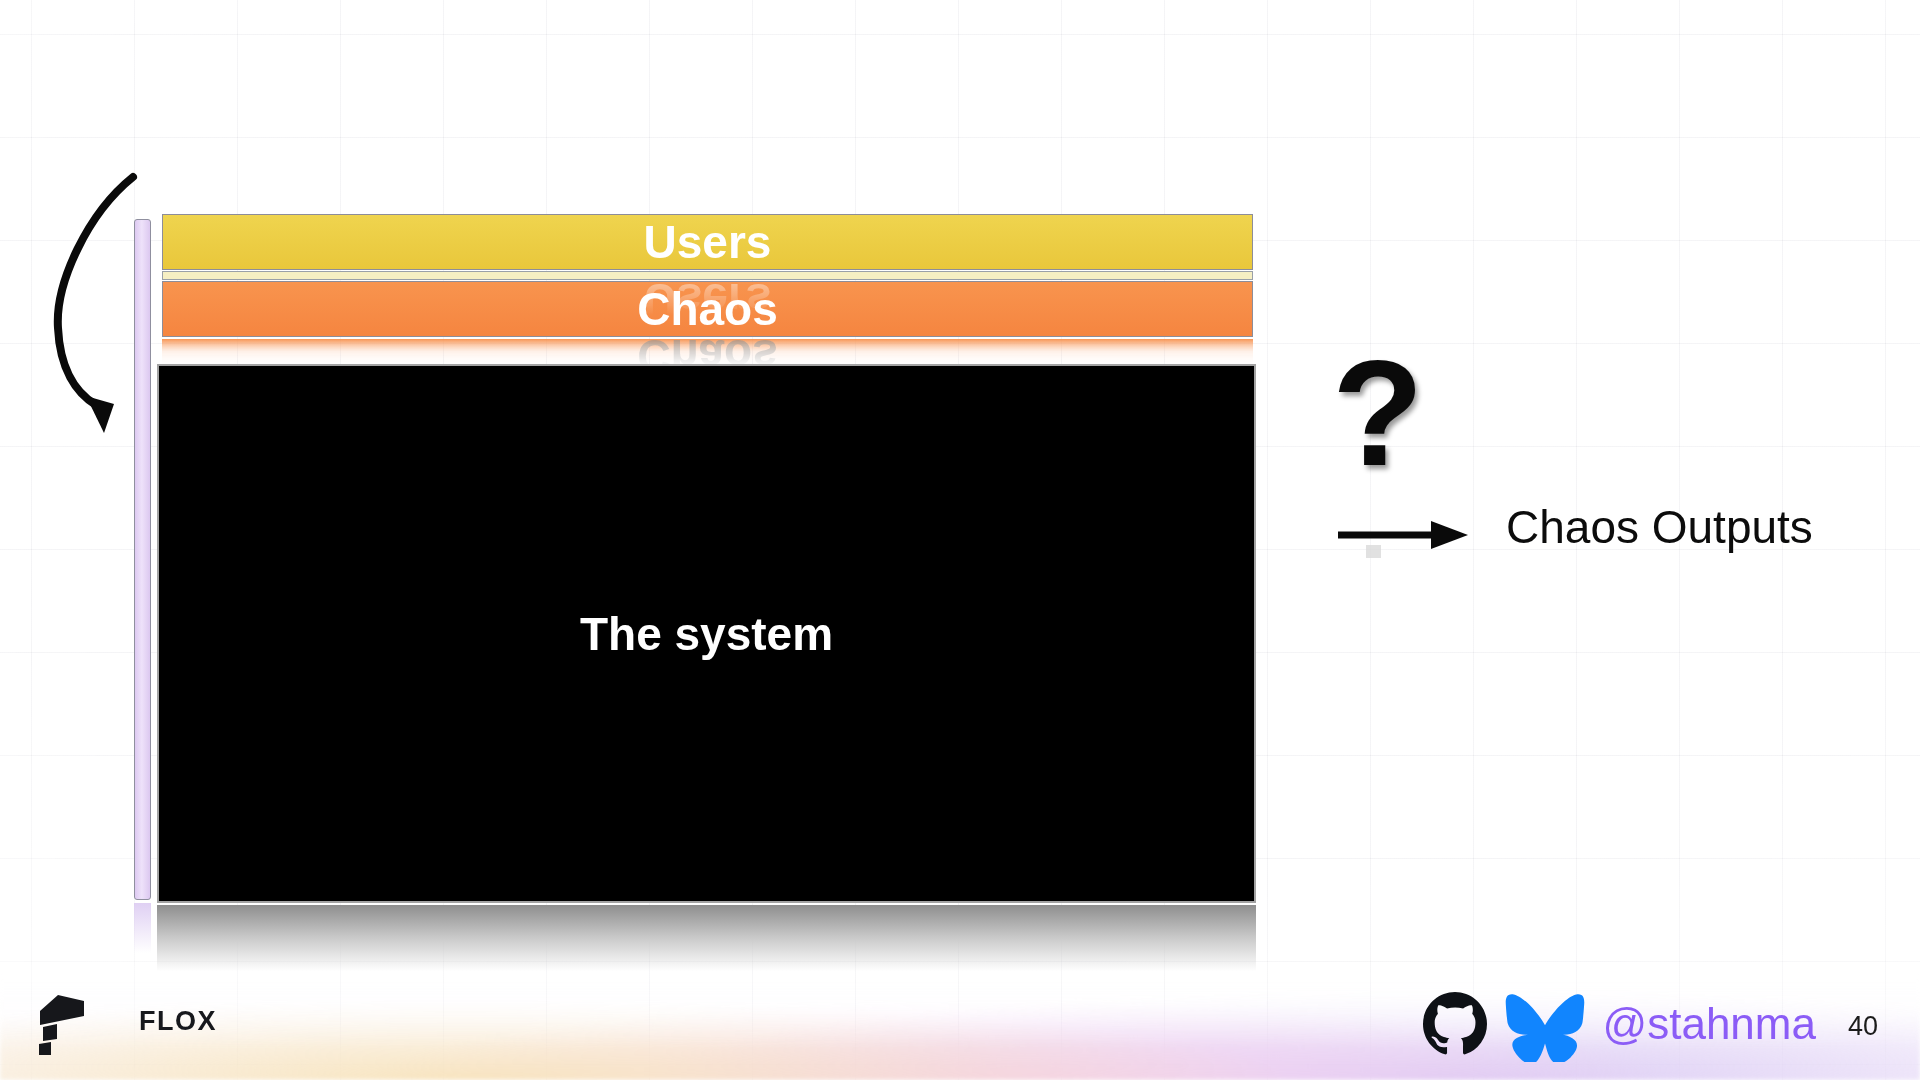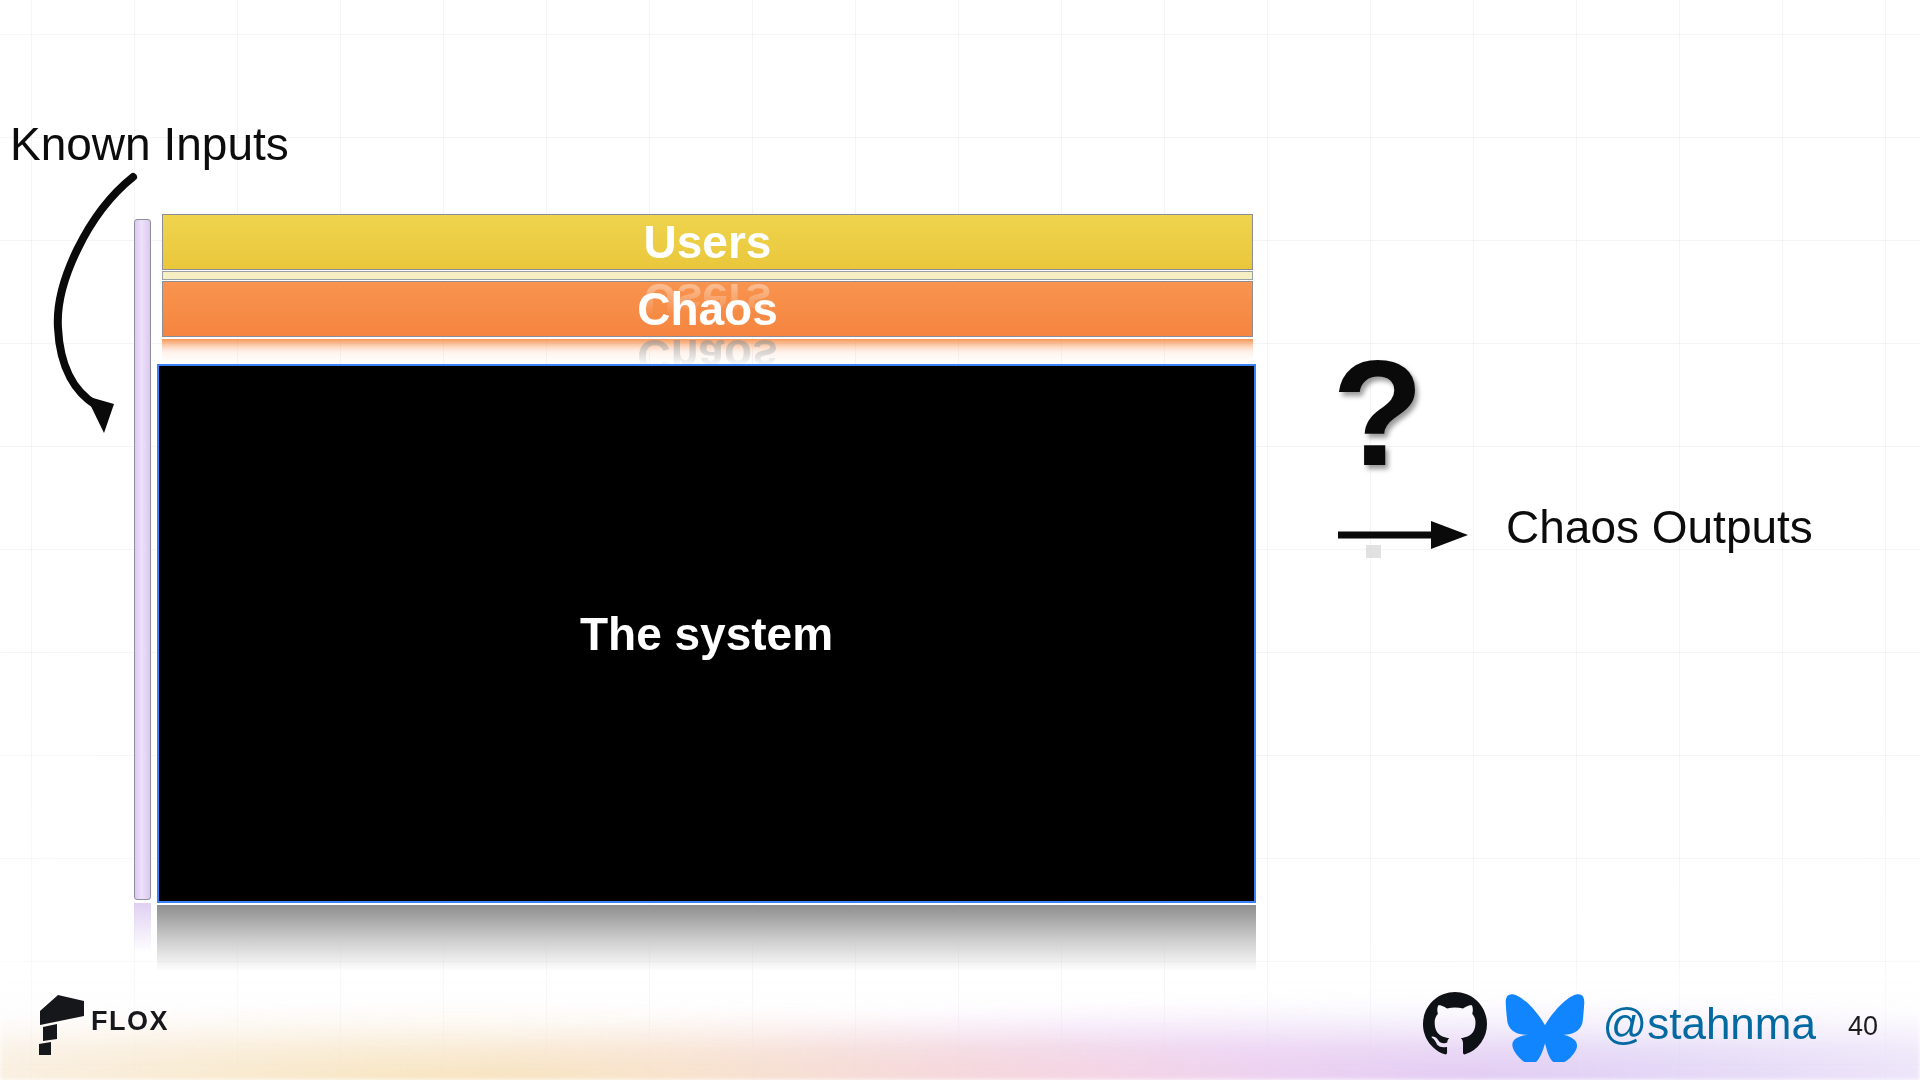--- a/index.html
+++ b/index.html
@@ -56,21 +56,21 @@
             mask-image:linear-gradient(180deg,rgba(0,0,0,0.9),transparent 95%);
   }
   .chaos-mirror{
     top:339px;height:28px;color:rgba(140,140,140,0.6);
     background:linear-gradient(180deg,rgba(247,139,68,0.9) 0%,rgba(252,203,172,0.5) 45%,rgba(255,255,255,0) 100%);
     -webkit-mask-image:linear-gradient(180deg,#000,transparent 100%);
             mask-image:linear-gradient(180deg,#000,transparent 100%);
   }
   .system-box{
     position:absolute;left:157px;top:364px;width:1099px;height:539px;box-sizing:border-box;
-    background:#000000;border:2px solid #3b82f6;
+    background:#000000;border:2px solid #a3a3a3;
     display:flex;align-items:center;justify-content:center;
     font-size:46px;font-weight:bold;color:#ffffff;
   }
   .system-reflection{
     position:absolute;left:157px;top:905px;width:1099px;height:72px;
     background:linear-gradient(180deg,#8e8e8e 0%,#c9c9c9 45%,rgba(255,255,255,0) 92%);
   }
   .question-mark{
     position:absolute;left:1332px;top:338px;font-size:150px;line-height:150px;font-weight:bold;color:#0a0a0a;
     text-shadow:3px 4px 5px rgba(0,0,0,0.4);
@@ -81,39 +81,38 @@
     position:absolute;left:0;right:0;bottom:0;height:115px;z-index:1;
     background:
       radial-gradient(62% 100% at 24% 100%, rgba(247,224,176,0.8), rgba(247,224,176,0) 70%),
       radial-gradient(48% 100% at 53% 100%, rgba(247,205,238,0.8), rgba(247,205,238,0) 70%),
       radial-gradient(55% 100% at 76% 100%, rgba(214,196,243,0.85), rgba(214,196,243,0) 78%),
       linear-gradient(180deg, rgba(255,255,255,0), rgba(243,232,248,0.3));
     filter:blur(2px);
     -webkit-mask-image:linear-gradient(180deg,transparent 0%,#000 72%);
             mask-image:linear-gradient(180deg,transparent 0%,#000 72%);
   }
-  .flox-logo{position:absolute;left:39px;top:994px;z-index:2;display:flex;align-items:center;}
+  .flox-logo{position:absolute;left:39px;top:994px;z-index:2;display:flex;align-items:center;gap:48px;}
   .flox-wordmark{
     font-size:27px;font-weight:bold;letter-spacing:1.5px;color:#17181c;margin-left:6px;
     position:relative;top:-4px;
   }
   .footer-right{position:absolute;right:42px;bottom:18px;z-index:2;display:flex;align-items:center;gap:18px;}
-  .handle{font-size:44px;color:#0369a1;}
+  .handle{font-size:44px;color:#8b5cf6;}
   .page-number{font-size:27px;color:#1c1c1c;margin-left:14px;position:relative;top:2px;}
   .gh-wrap{position:relative;top:2px;}
   .bsky-wrap{position:relative;top:4px;}
 </style>
 </head>
 <body>
 
 <div class="stage">
 
   <div class="grid-overlay"></div>
 
-  <div class="known-inputs">Known Inputs</div>
 
   <svg class="curved-arrow" width="120" height="290" viewBox="0 0 120 290">
     <path d="M103,12 C58,48 25,118 28,163 C30,204 46,228 66,240" fill="none" stroke="#0a0a0a" stroke-width="8" stroke-linecap="round"></path>
     <polygon points="56,231 84,239 74,268" fill="#0a0a0a"></polygon>
   </svg>
 
   <div class="input-bar"></div>
   <div class="input-bar-reflection"></div>
 
   <div class="hbar users-bar">

